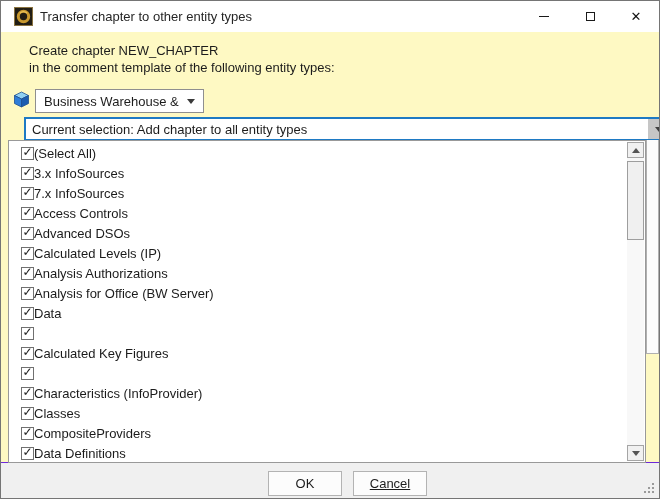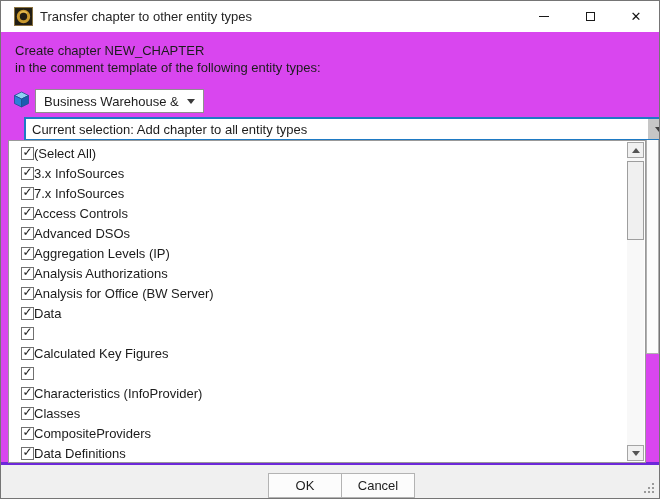--- a/index.html
+++ b/index.html
@@ -1,32 +1,32 @@
 <!DOCTYPE html>
 <html><head>
 <meta charset="utf-8">
 <style>
   html,body{margin:0;padding:0;background:#d8d8d8;}
   *{box-sizing:border-box;}
   .dialog{
-    position:relative;width:660px;height:499px;background:#d946ef;
+    position:relative;width:660px;height:499px;background:#fef9c3;
     border:1px solid #757575;overflow:hidden;
     font-family:"Liberation Sans",sans-serif;font-size:13px;color:#1c1c1c;
   }
   
   .titlebar{position:absolute;left:0;top:0;right:0;height:31px;background:#ffffff;}
   .app-icon{position:absolute;left:13px;top:6px;width:19px;height:19px;display:block;}
   .win-title{position:absolute;left:39px;top:0;height:31px;line-height:31px;font-size:13px;color:#262626;white-space:nowrap;}
   .win-controls{position:absolute;right:0;top:0;height:31px;display:flex;}
   .win-btn{width:46px;height:31px;display:flex;align-items:center;justify-content:center;cursor:default;}
   .min-glyph{display:block;width:10px;height:1px;background:#1a1a1a;}
   .max-glyph{display:block;width:9px;height:9px;border:1px solid #1a1a1a;background:transparent;}
   .close-glyph{font-size:13px;color:#111;line-height:1;}
   
-  .intro{position:absolute;left:14px;top:41px;line-height:17px;font-size:13px;color:#1c1c1c;}
+  .intro{position:absolute;left:28px;top:41px;line-height:17px;font-size:13px;color:#1c1c1c;}
   
   .cube-wrap{position:absolute;left:12px;top:90px;width:17px;height:17px;}
   .combo-system{
     position:absolute;left:34px;top:88px;width:169px;height:24px;
     border:1px solid #8f8f8f;background:#fff;display:flex;align-items:center;
     padding-left:8px;padding-right:20px;
   }
   .combo-system .val{white-space:nowrap;overflow:hidden;}
   .tri-down{position:absolute;right:8px;top:50%;margin-top:-2px;width:0;height:0;
     border-left:4px solid transparent;border-right:4px solid transparent;border-top:5px solid #3a3a3a;}
@@ -63,26 +63,26 @@
   .sb-btn.up{top:0;}
   .sb-btn.down{bottom:0;}
   .tri-up-s{width:0;height:0;border-left:4px solid transparent;border-right:4px solid transparent;
     border-bottom:5px solid #555;}
   .tri-down-s{width:0;height:0;border-left:4px solid transparent;border-right:4px solid transparent;
     border-top:5px solid #555;}
   .sb-thumb{position:absolute;left:0;right:0;top:19px;height:79px;background:#f0f0f0;
     border:1px solid #9e9e9e;}
   
   .footer{position:absolute;left:0;right:0;bottom:0;height:36px;background:#f0f0f0;
-    border-top:3px solid #6d28d9;}
+    border-top:1px solid #6d28d9;}
   .btn{position:absolute;top:8px;width:74px;height:25px;background:#fcfcfc;
     border:1px solid #b3b3b3;font-family:"Liberation Sans",sans-serif;font-size:13px;
     color:#1c1c1c;padding:0;cursor:default;}
   .btn.ok{left:267px;}
-  .btn.cancel{left:340px;}
+  .btn.cancel{left:352px;text-decoration:underline;}
   .grip{position:absolute;right:4px;bottom:4px;width:12px;height:12px;display:block;}
 </style>
 </head>
 <body>
 
 <div class="dialog">
 
   <div class="titlebar">
     <span class="app-icon">
       <svg width="19" height="19" viewBox="0 0 19 19">
@@ -160,21 +160,21 @@
       <div class="row">
         <span class="cb">
             <span class="chk">✓</span>
           </span>
         <span class="lbl">Advanced DSOs</span>
       </div>
       <div class="row">
         <span class="cb">
             <span class="chk">✓</span>
           </span>
-        <span class="lbl">Aggregation Levels (IP)</span>
+        <span class="lbl">Calculated Levels (IP)</span>
       </div>
       <div class="row">
         <span class="cb">
             <span class="chk">✓</span>
           </span>
         <span class="lbl">Analysis Authorizations</span>
       </div>
       <div class="row">
         <span class="cb">
             <span class="chk">✓</span>

